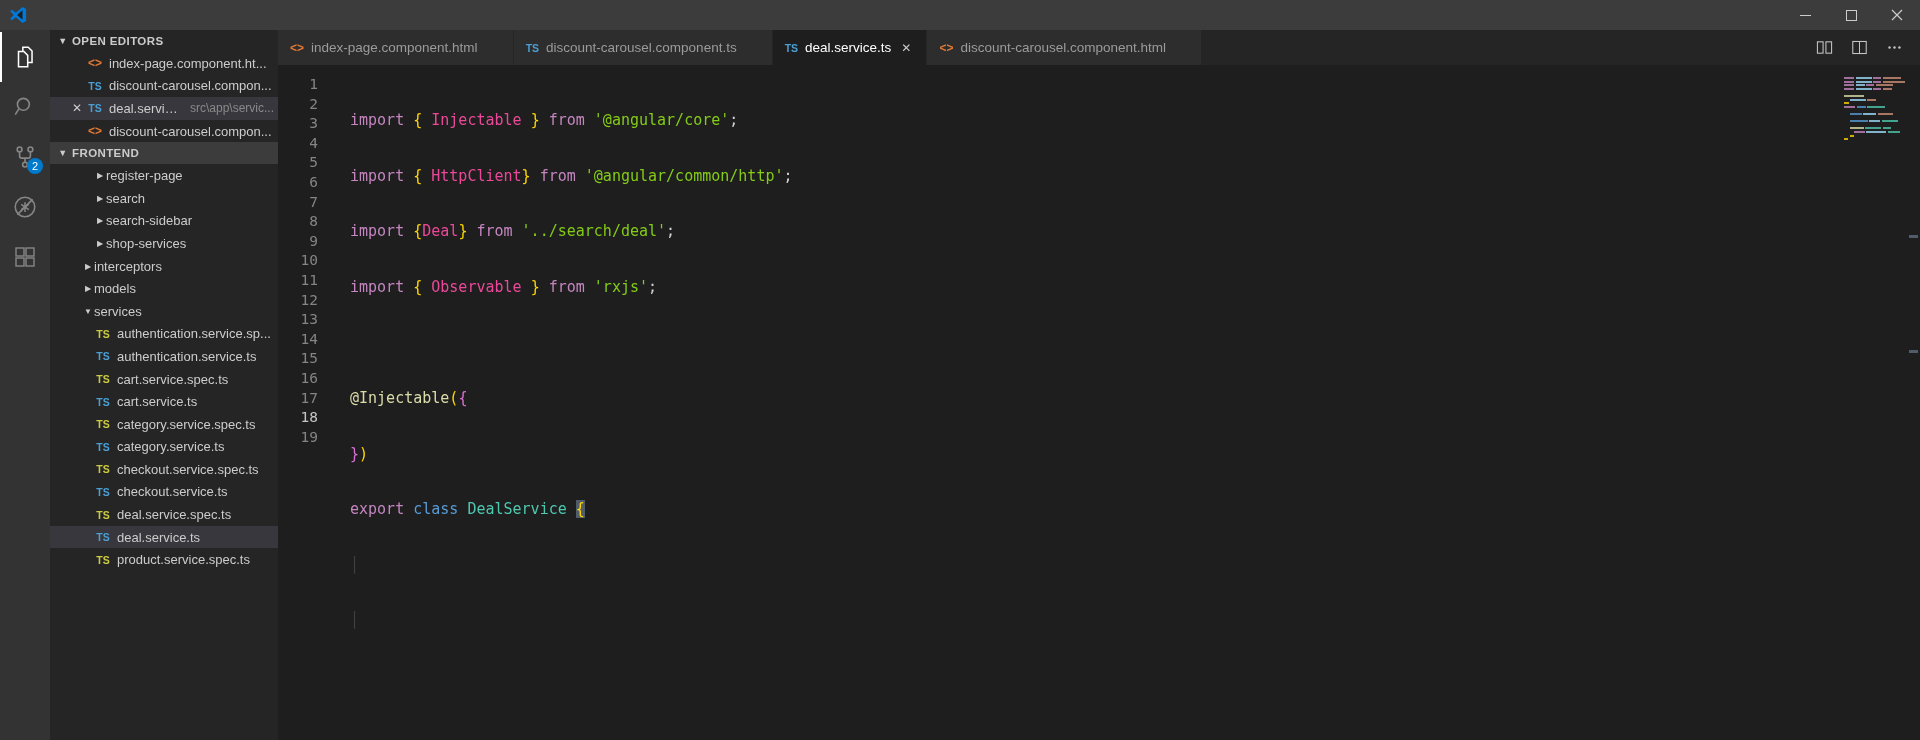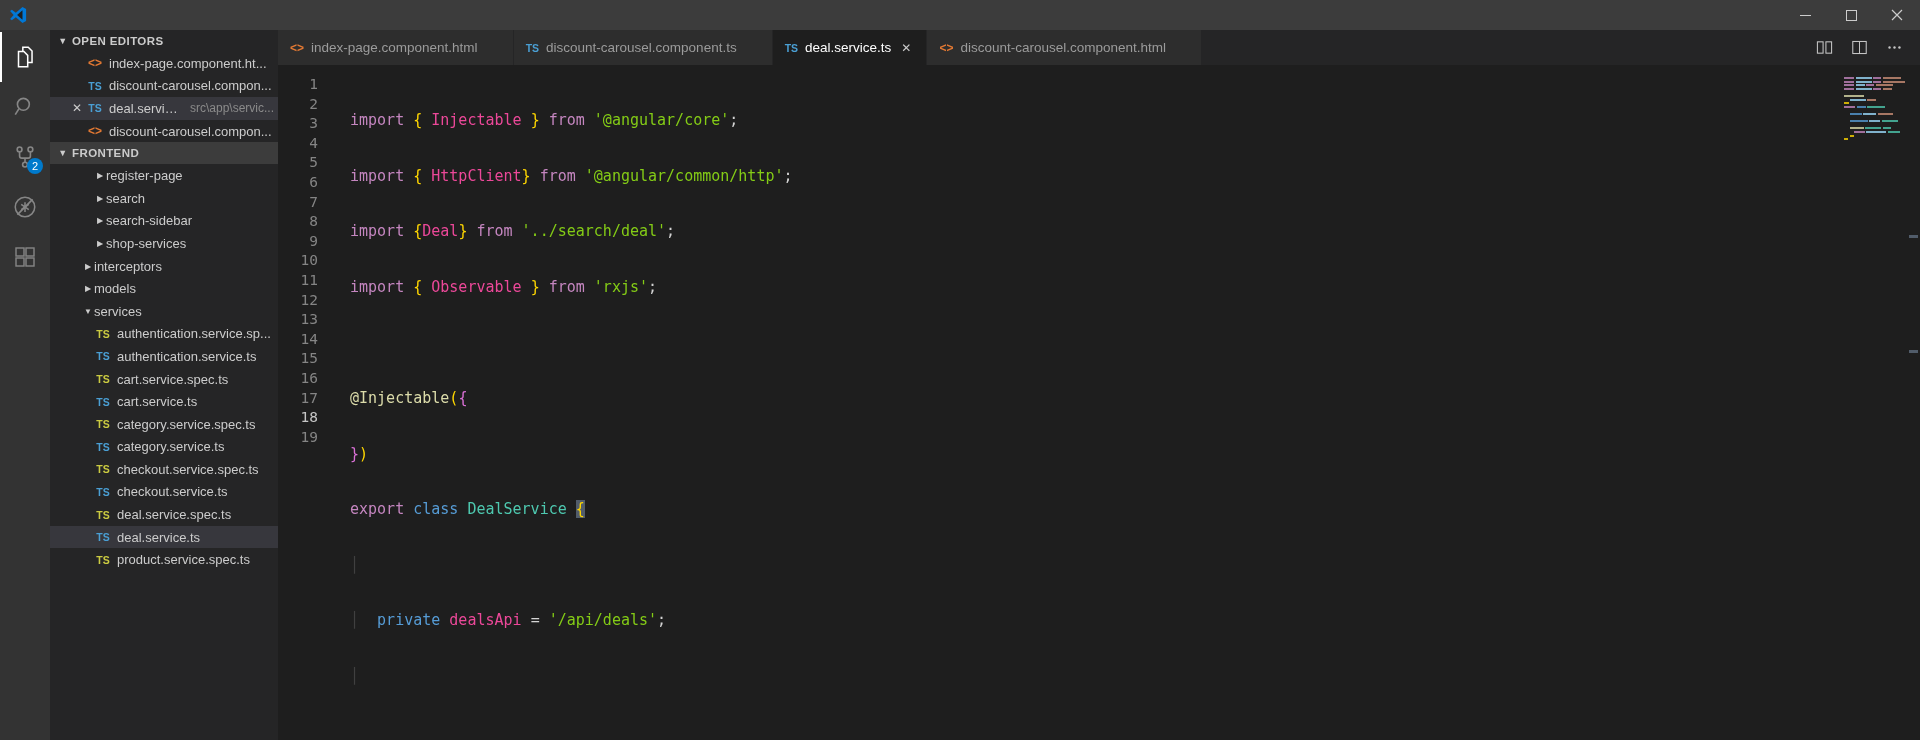--- a/index.html
+++ b/index.html
@@ -419,21 +419,20 @@
         <div class="code">
           <div class="ln"><span class="kw">import</span> <span class="br1">{</span> <span class="var">Injectable</span> <span class="br1">}</span> <span class="kw">from</span> <span class="str">'@angular/core'</span><span class="pn">;</span></div>
           <div class="ln"><span class="kw">import</span> <span class="br1">{</span> <span class="var">HttpClient</span><span class="br1">}</span> <span class="kw">from</span> <span class="str">'@angular/common/http'</span><span class="pn">;</span></div>
           <div class="ln"><span class="kw">import</span> <span class="br1">{</span><span class="var">Deal</span><span class="br1">}</span> <span class="kw">from</span> <span class="str">'../search/deal'</span><span class="pn">;</span></div>
           <div class="ln"><span class="kw">import</span> <span class="br1">{</span> <span class="var">Observable</span> <span class="br1">}</span> <span class="kw">from</span> <span class="str">'rxjs'</span><span class="pn">;</span></div>
           <div class="ln"> </div>
           <div class="ln"><span class="fn">@Injectable</span><span class="br1">(</span><span class="br2">{</span></div>
           <div class="ln"><span class="br2">}</span><span class="br1">)</span></div>
           <div class="ln"><span class="kw">export</span> <span class="ctrl">class</span> <span class="type">DealService</span> <span class="br1 sel-brace">{</span></div>
           <div class="ln"><span class="guide">│</span></div>
-          <div class="ln"><span class="guide">│</span>  <span class="ctrl">private</span> <span class="var">dealsApi</span> <span class="pn">=</span> <span class="str">'/api/deals'</span><span class="pn">;</span></div>
           <div class="ln"><span class="guide">│</span></div>
           
           
           
           
           
           
           
         </div>
 

